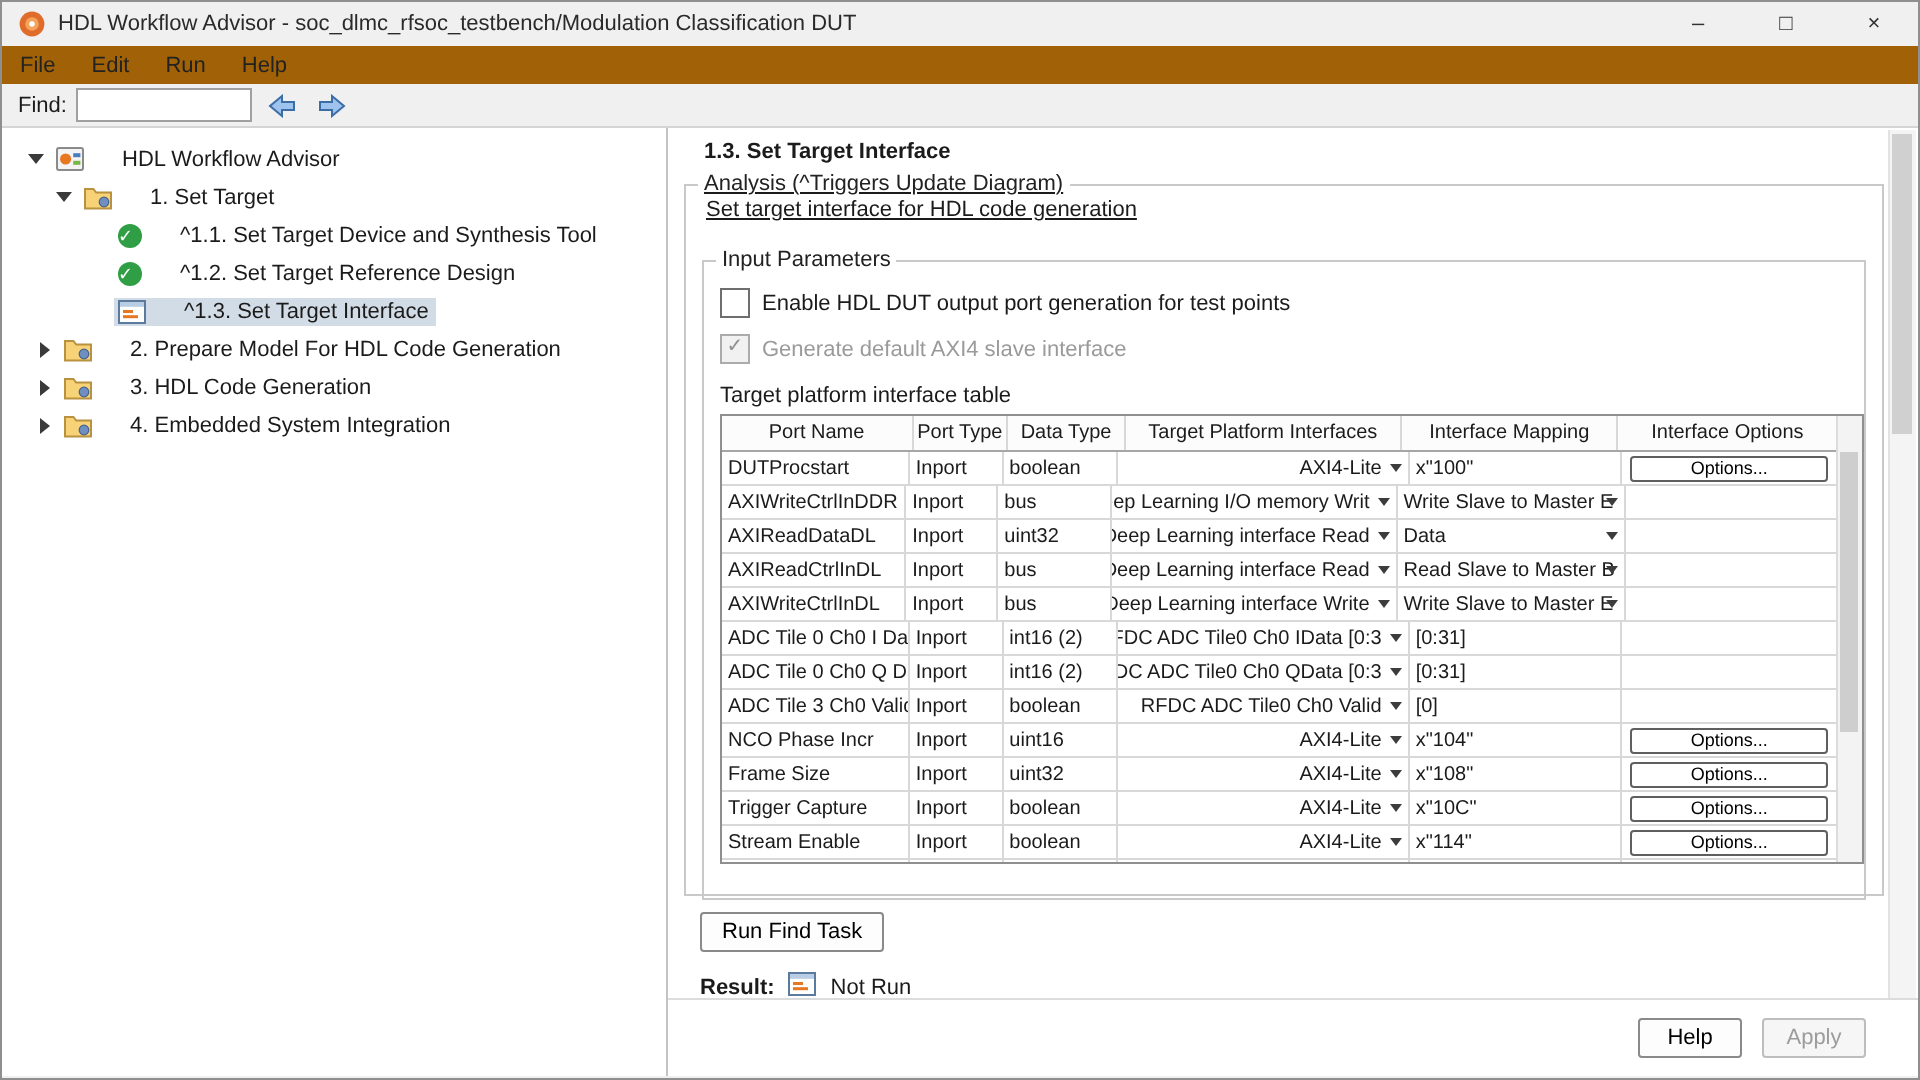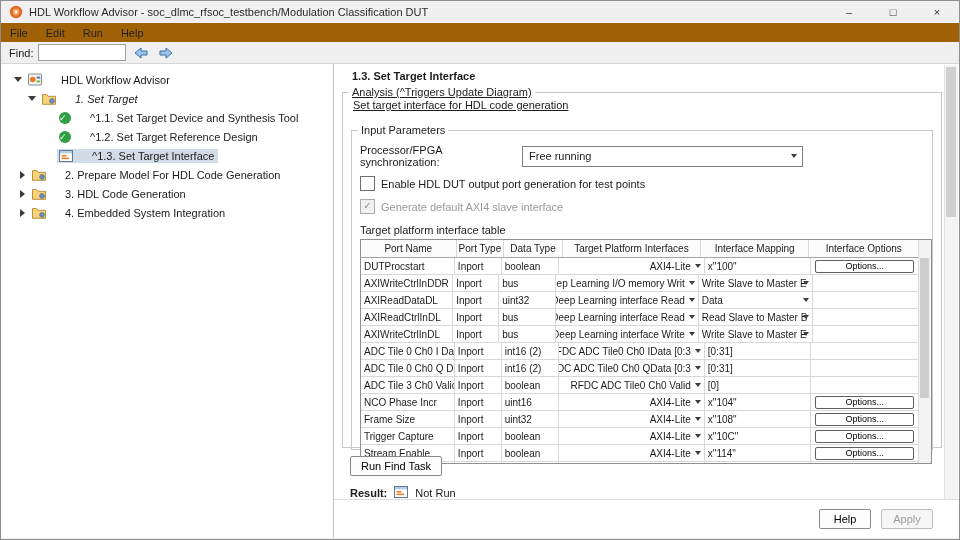--- a/index.html
+++ b/index.html
@@ -23,21 +23,21 @@
   .nav-btn{width:20px;height:18px;border:none;background:transparent;display:flex;
            align-items:center;justify-content:center;padding:0;}
 
   
   .content{display:flex;height:474px;border-top:1px solid #d5d5d5;}
   .tree-panel{width:332px;background:#fff;border-right:1px solid #c3c3c3;padding-top:6px;overflow:hidden;flex:0 0 auto;}
   .titem{height:19px;display:flex;align-items:center;}
   .titem .hl{display:inline-flex;align-items:flex-end;gap:19px;padding:1px 4px 1px 2px;}
   .titem.sel .hl{background:#d2dce6;}
   .lvl0{padding-left:12px;}
-  .lvl1{padding-left:26px;font-style:italic;}
+  .lvl1{padding-left:26px;}
   .lvl1b{padding-left:16px;}
   .lvl2{padding-left:56px;}
   .tw{width:10px;display:flex;justify-content:center;flex:0 0 auto;margin-right:3px;}
   .tw.exp::after{content:"";width:0;height:0;border-left:4px solid transparent;
                  border-right:4px solid transparent;border-top:5px solid #3a3a3a;}
   .tw.col::after{content:"";width:0;height:0;border-top:4px solid transparent;
                  border-bottom:4px solid transparent;border-left:5px solid #3a3a3a;}
   .ticon{display:inline-flex;flex:0 0 auto;}
   .check-icon{width:12px;height:12px;border-radius:50%;background:#2f9e44;color:#fff;
               font-size:9px;line-height:12px;text-align:center;}
@@ -250,27 +250,20 @@
 
       <div class="rp-title">1.3. Set Target Interface</div>
 
       <fieldset class="analysis">
         <legend>Analysis (^Triggers Update Diagram)</legend>
         <div class="desc">Set target interface for HDL code generation</div>
 
         <fieldset class="inputs">
           <legend>Input Parameters</legend>
 
-          <div class="sync-row">
-            <span class="sync-label">Processor/FPGA synchronization:</span>
-            <div class="combo sync-combo">
-              <span>Free running</span>
-              <span class="chev"></span>
-            </div>
-          </div>
 
           <div class="cb-row">
             <span class="cb"></span>
             <span class="cb-label">Enable HDL DUT output port generation for test points</span>
           </div>
 
           <div class="cb-row disabled">
             <span class="cb checked disabled"></span>
             <span class="cb-label">Generate default AXI4 slave interface</span>
           </div>

